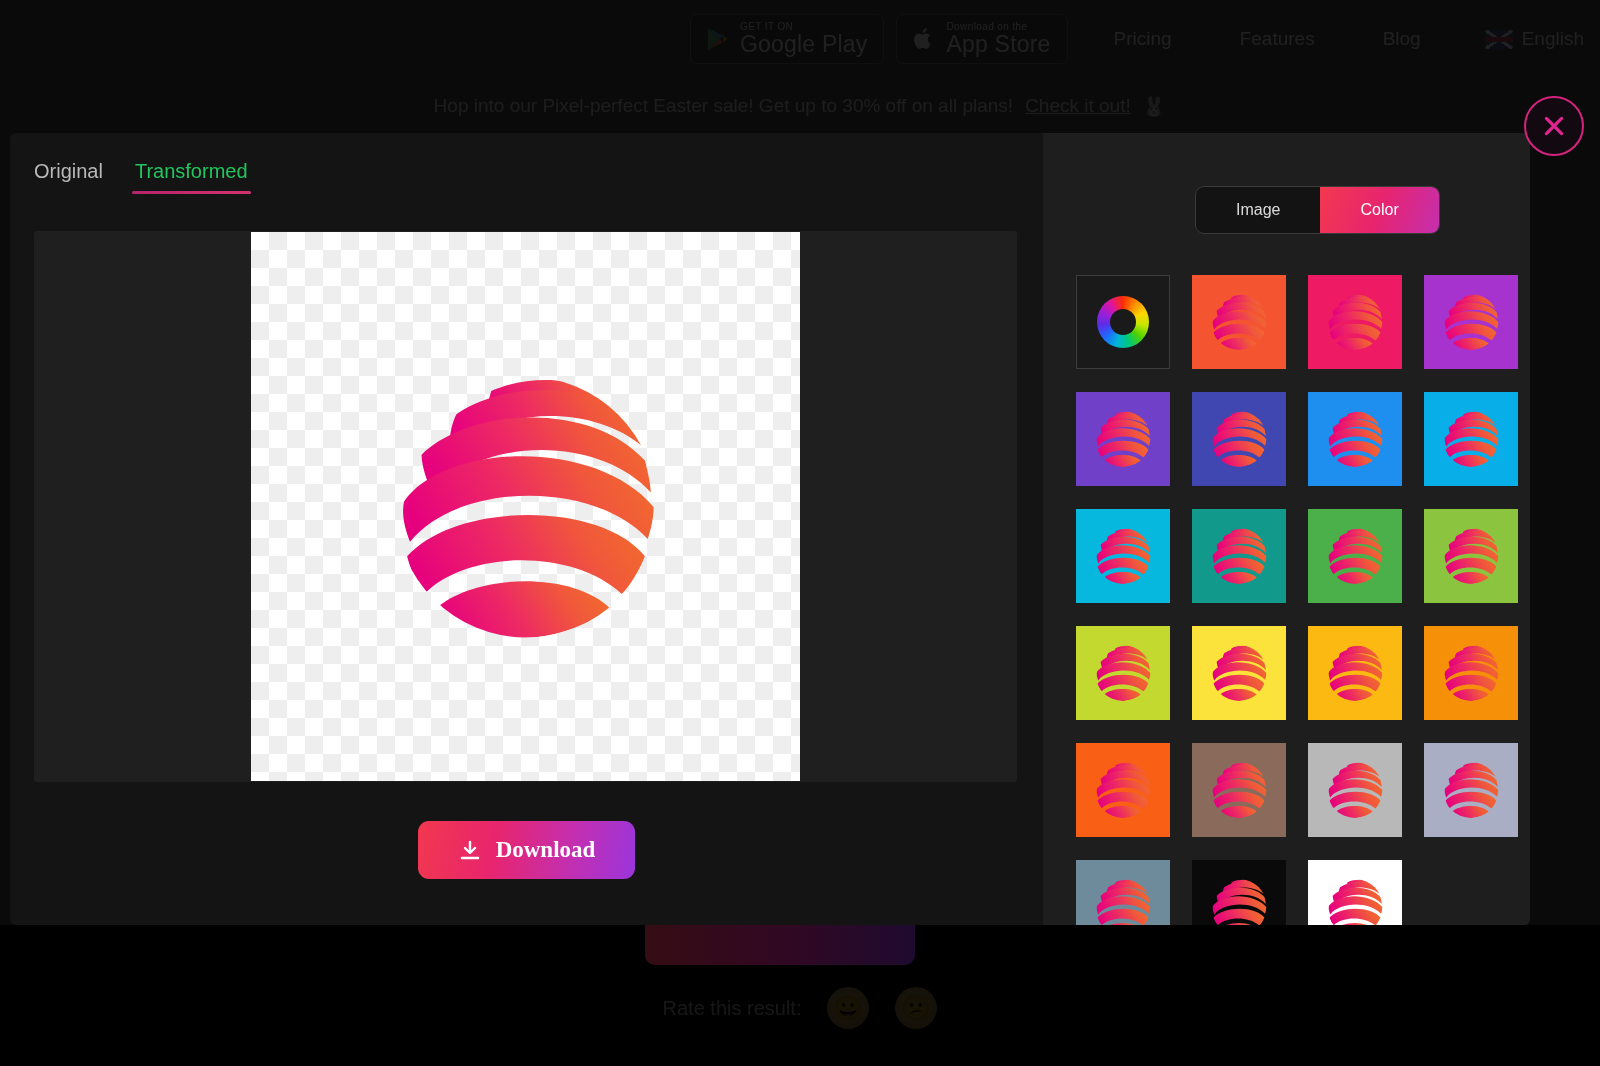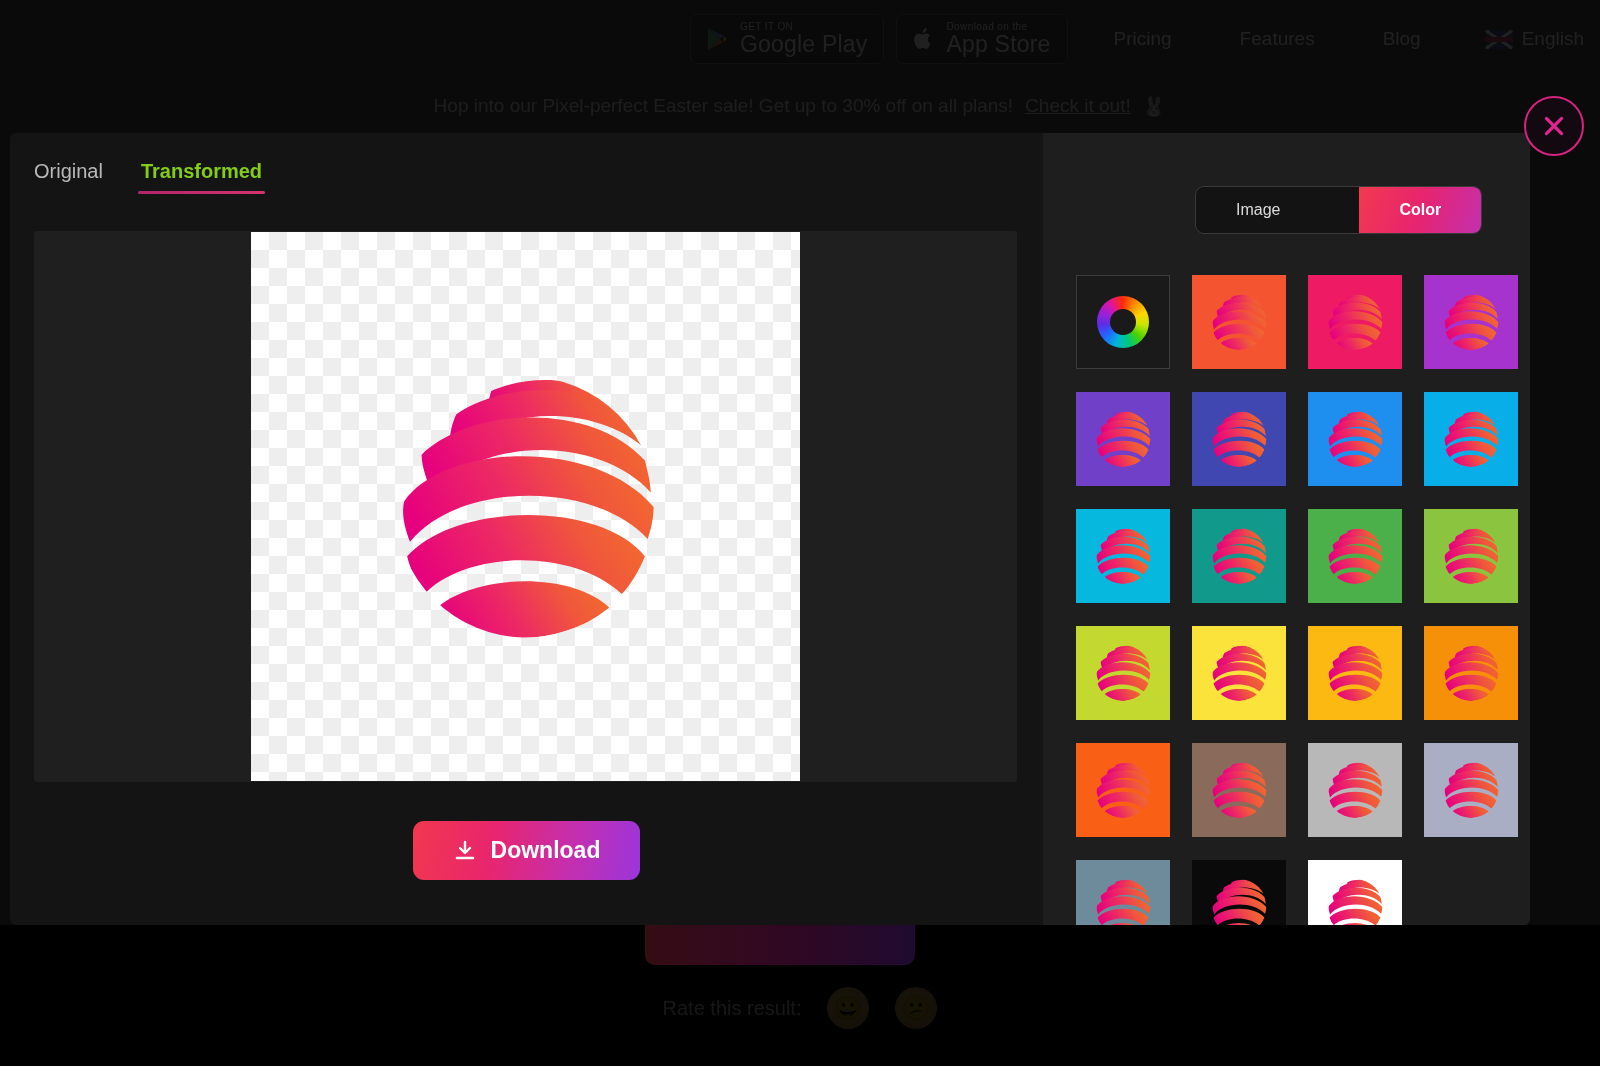--- a/index.html
+++ b/index.html
@@ -69,23 +69,23 @@
   
   .modal {
     position: absolute; left: 10px; top: 133px; width: 1520px; height: 792px;
     background: #141414; border-radius: 6px; overflow: hidden;
     display: flex;
   }
   .modal-left { width: 1033px; height: 100%; background: #141414; position: relative; }
   .modal-right { flex: 1; background: #1e1e1e; position: relative; }
 
   
-  .tabs { display: flex; align-items: center; gap: 38px; padding: 27px 0 0 24px; }
+  .tabs { display: flex; align-items: center; gap: 22px; padding: 27px 0 0 24px; }
   .tab { font-size: 20px; color: #b9b9b9; padding-bottom: 11px; position: relative; }
-  .tab.active { color: #84cc16; font-weight: bold; }
+  .tab.active { color: #22c55e; font-weight: normal; margin-left: 10px; }
   .tab.active:after {
     content: ""; position: absolute; left: -3px; right: -3px; bottom: 0;
     height: 3px; background: linear-gradient(90deg,#b4246a,#d4336f);
     border-radius: 2px;
   }
 
   
   .preview {
     position: absolute; left: 24px; top: 98px; width: 983px; height: 551px;
     background: #1f1f1f; border-radius: 3px;
@@ -99,38 +99,38 @@
       linear-gradient(45deg, #eeeeee 25%, transparent 25%, transparent 75%, #eeeeee 75%);
     background-size: 36px 36px;
     background-position: 0 0, 18px 18px;
     display: flex; align-items: center; justify-content: center;
   }
   .globe-big { width: 290px; height: 290px; }
 
   
   .download-wrap { position: absolute; left: 0; top: 688px; width: 1033px; display:flex; justify-content:center; }
   .download-btn {
-    display: flex; align-items: center; gap: 14px;
+    display: flex; align-items: flex-end; gap: 14px;
     padding: 16px 40px; border: none; border-radius: 11px; cursor: pointer;
     background: linear-gradient(100deg,#f1384f 0%, #e8256d 35%, #c32fb0 70%, #9b35dc 100%);
     color: #fff; font-size: 23px; font-weight: bold;
-    font-family: Liberation Sans, sans-serif;
+    font-family: Liberation Serif, serif;
   }
   .dl-icon { width: 24px; height: 24px; display:flex; }
 
   
   .seg {
     position: absolute; left: 152px; top: 53px;
     display: flex; background: #131313; border: 1px solid #3a3a3a;
     border-radius: 9px; overflow: hidden;
   }
   .seg-btn { padding: 14px 40px; font-size: 16px; color: #dcdcdc; cursor: pointer; background: transparent; border: none;
     font-family: "Liberation Sans", sans-serif; }
-  .seg-btn.active { color: #fff; font-weight: bold;
-    background: linear-gradient(110deg,#f2394f,#e7246f,#c42fae); margin-left: 39px; }
+  .seg-btn.active { color: #fff; font-weight: normal;
+    background: linear-gradient(110deg,#f2394f,#e7246f,#c42fae); }
 
   .swatch-grid {
     position: absolute; left: 33px; top: 142px; width: 478px;
     display: grid; grid-template-columns: repeat(4, 94px);
     gap: 23px 22px;
   }
   .swatch { width: 94px; height: 94px; cursor: pointer; position: relative;
     display: flex; align-items: center; justify-content: center; }
   .swatch.wheel { background: #1a1a1a; border: 1px solid #3d3d3d; }
   .swatch svg.globe-sm { width: 62px; height: 62px; }

